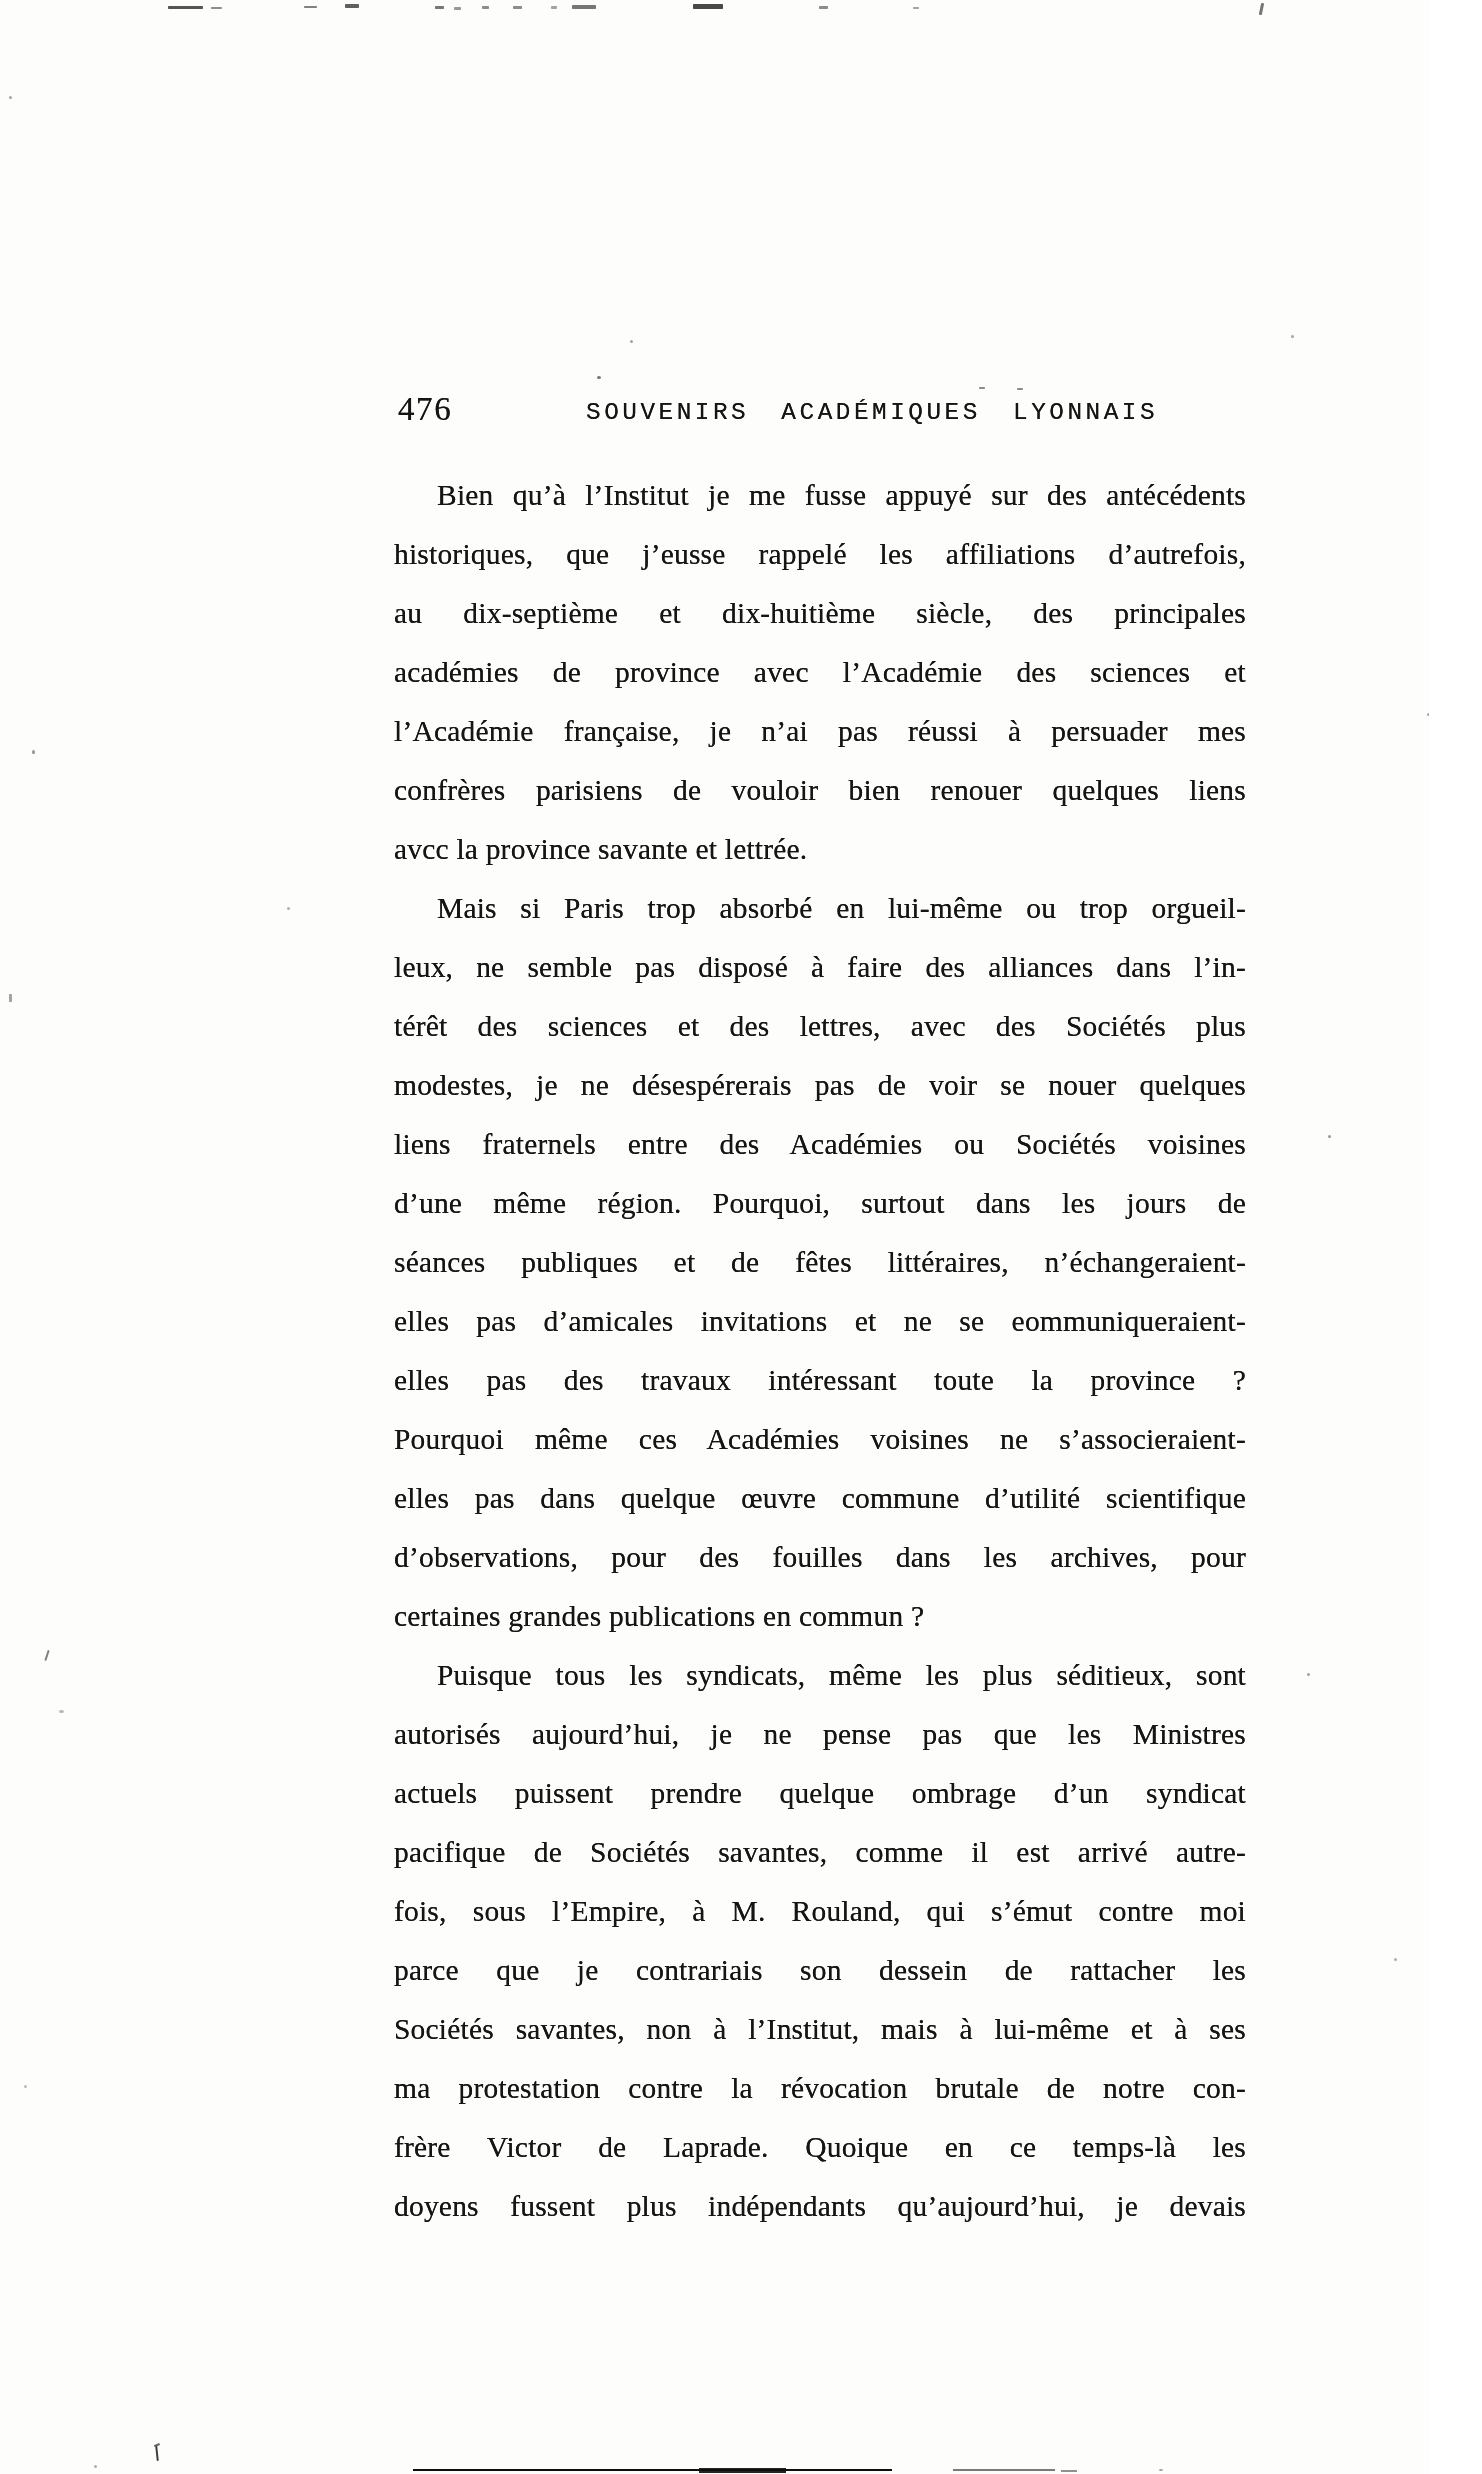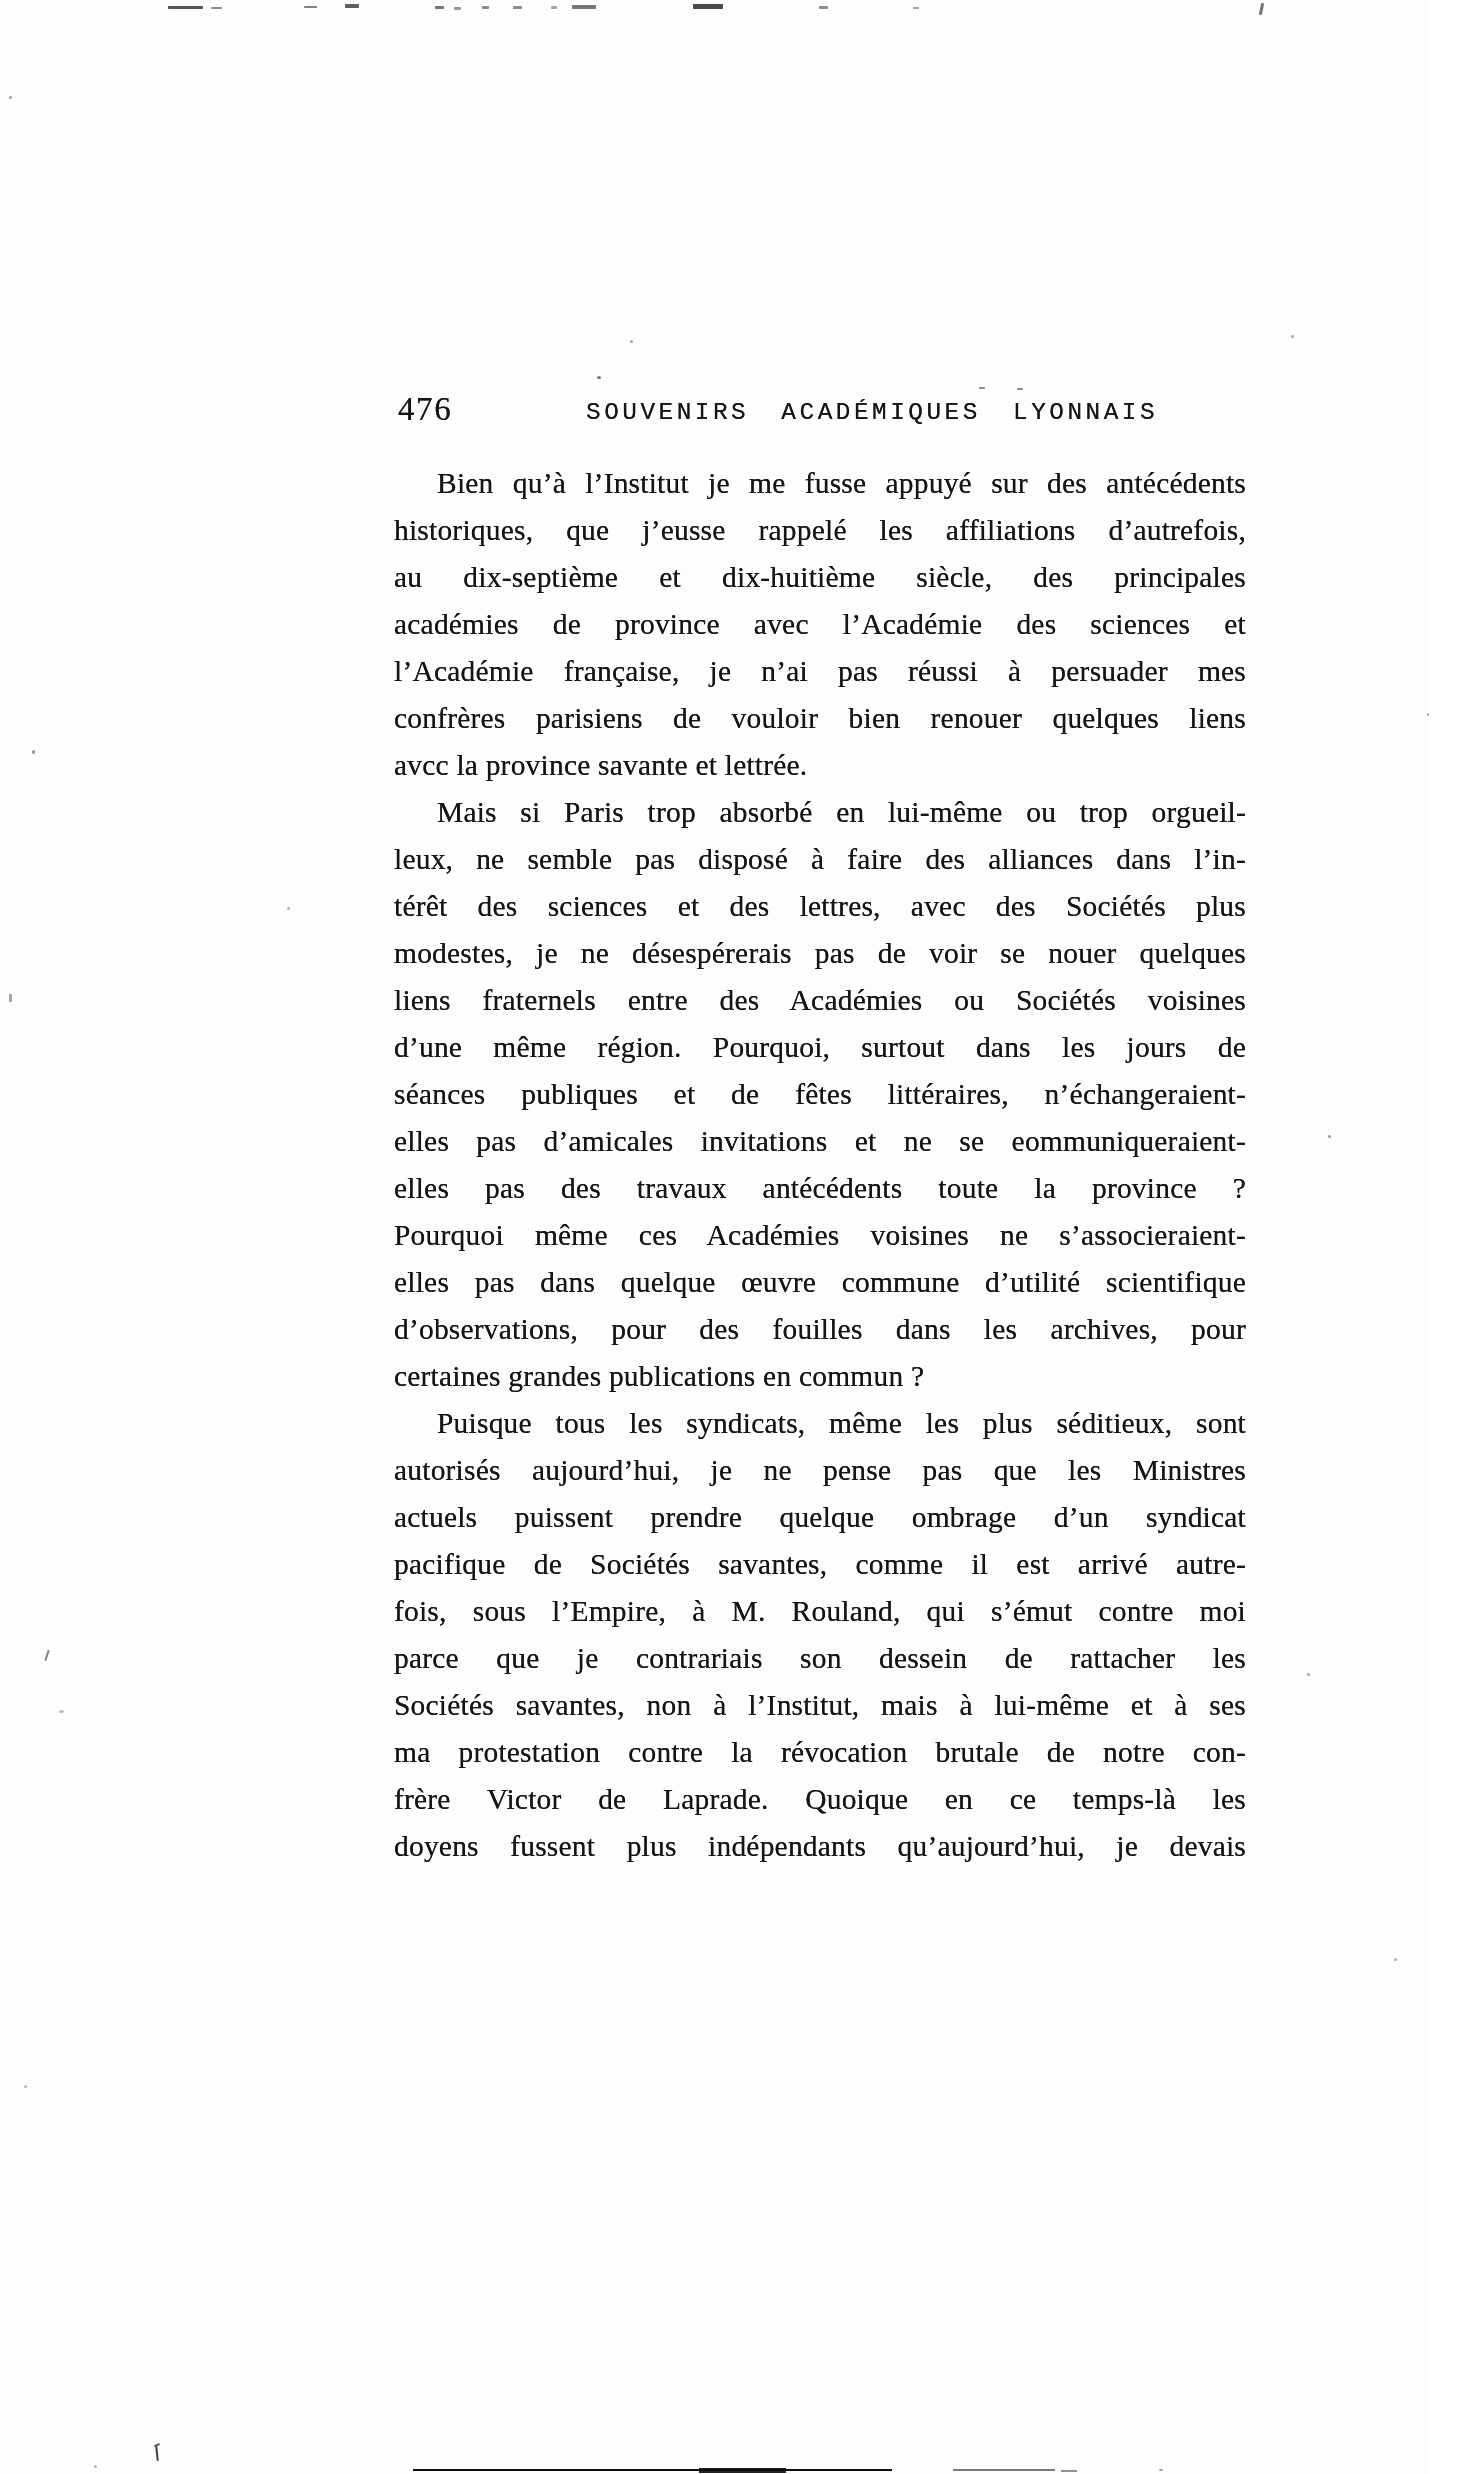--- a/index.html
+++ b/index.html
@@ -45,20 +45,21 @@
   }
   .line {
     height: 47px;
     line-height: 47px;
     font-size: 29.5px;
     letter-spacing: 0.2px;
     text-align: justify;
     text-align-last: justify;
     white-space: nowrap;
     text-shadow: 0 0 0.6px rgba(10,10,10,0.85);
+    margin-top: 12px;
   }
   
   .line { white-space: normal; overflow: hidden; }
   .line.first { text-indent: 43px; }
   .line.lastleft { text-align-last: left; }
 
   
   .speck {
     position: absolute;
     background: #1c1c1c;
@@ -91,21 +92,21 @@
       <div class="line">confrères parisiens de vouloir bien renouer quelques liens</div>
       <div class="line lastleft">avcc la province savante et lettrée.</div>
       <div class="line first">Mais si Paris trop absorbé en lui-même ou trop orgueil-</div>
       <div class="line">leux, ne semble pas disposé à faire des alliances dans l’in-</div>
       <div class="line">térêt des sciences et des lettres, avec des Sociétés plus</div>
       <div class="line">modestes, je ne désespérerais pas de voir se nouer quelques</div>
       <div class="line">liens fraternels entre des Académies ou Sociétés voisines</div>
       <div class="line">d’une même région. Pourquoi, surtout dans les jours de</div>
       <div class="line">séances publiques et de fêtes littéraires, n’échangeraient-</div>
       <div class="line">elles pas d’amicales invitations et ne se eommuniqueraient-</div>
-      <div class="line">elles pas des travaux antécédents toute la province ?</div>
+      <div class="line">elles pas des travaux intéressant toute la province ?</div>
       <div class="line">Pourquoi même ces Académies voisines ne s’associeraient-</div>
       <div class="line">elles pas dans quelque œuvre commune d’utilité scientifique</div>
       <div class="line">d’observations, pour des fouilles dans les archives, pour</div>
       <div class="line lastleft">certaines grandes publications en commun ?</div>
       <div class="line first">Puisque tous les syndicats, même les plus séditieux, sont</div>
       <div class="line">autorisés aujourd’hui, je ne pense pas que les Ministres</div>
       <div class="line">actuels puissent prendre quelque ombrage d’un syndicat</div>
       <div class="line">pacifique de Sociétés savantes, comme il est arrivé autre-</div>
       <div class="line">fois, sous l’Empire, à M. Rouland, qui s’émut contre moi</div>
       <div class="line">parce que je contrariais son dessein de rattacher les</div>

